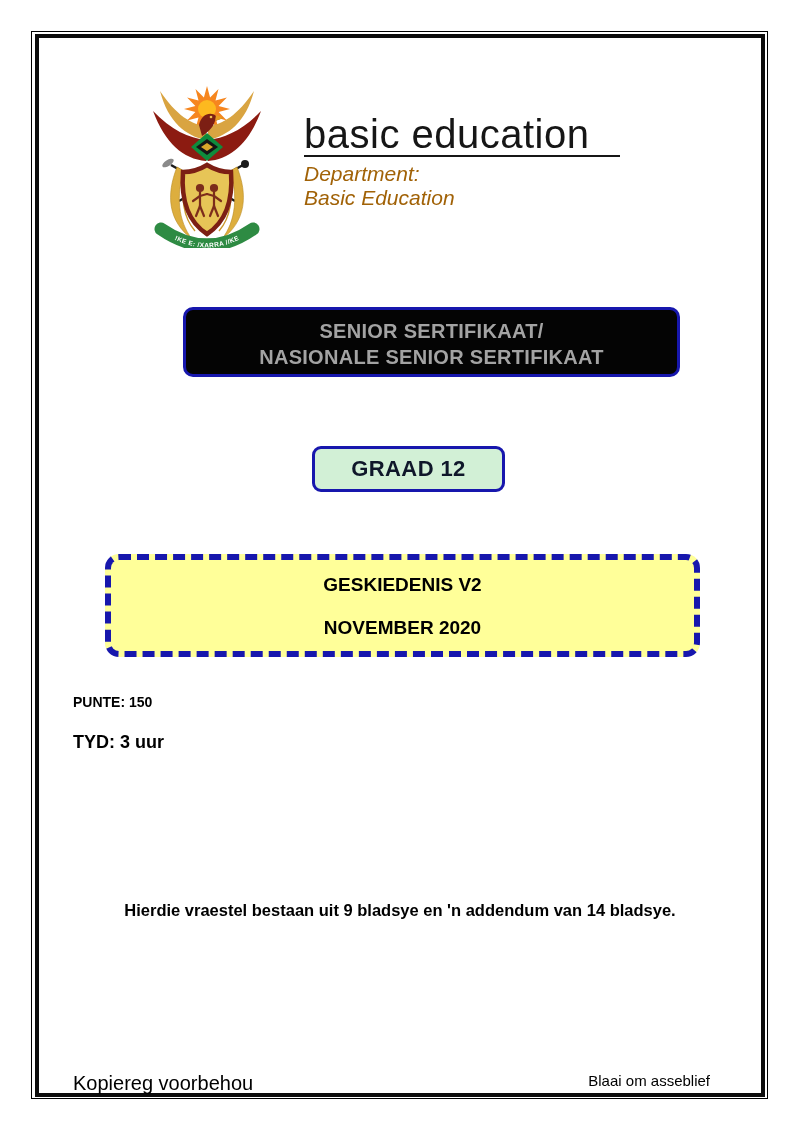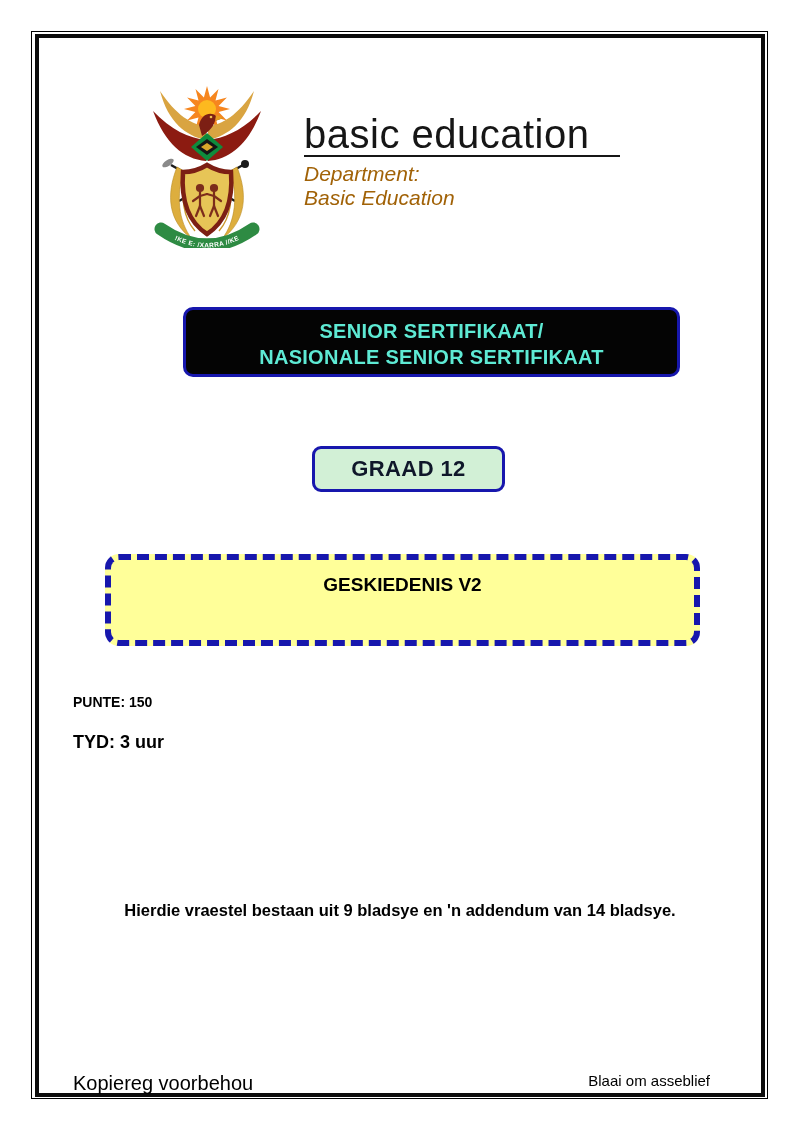--- a/index.html
+++ b/index.html
@@ -20,32 +20,32 @@
   .brand-rule { position:absolute; left:304px; top:155px; width:316px; height:0;
                 border-top:2px solid #161616; }
   .dept { position:absolute; left:304px; top:162px; font-size:21px; line-height:23.5px;
           color:#a16207; white-space:nowrap;font-style:italic; }
   .dept .country { font-weight:bold; }
 
   
   .banner { position:absolute; left:183px; top:307px; width:497px; height:70px;
             box-sizing:border-box; background:#040404; border:3px solid #1717ad;
             border-radius:10px; text-align:center; padding-top:8px; }
-  .banner div { color:#5eead4; font-weight:bold; font-size:20px; line-height:26px;
+  .banner div { color:#a3a3a3; font-weight:bold; font-size:20px; line-height:26px;
                 letter-spacing:0.3px; }
 
   
   .grade { position:absolute; left:312px; top:446px; width:193px; height:46px;
            box-sizing:border-box; background:#d2f0d6; border:3px solid #1717ad;
            border-radius:9px; text-align:center; }
   .grade span { display:inline-block; font-weight:bold; font-size:22px; line-height:40px;
                 color:#0f172a; letter-spacing:0.4px; }
 
   
-  .subject { position:absolute; left:105px; top:554px; width:595px; height:92px;
+  .subject { position:absolute; left:105px; top:554px; width:595px; height:103px;
              box-sizing:border-box; background:#ffff99; border:6px dashed #1717ad;
              border-radius:14px; text-align:center; }
   .subject .title { margin-top:14px; font-weight:bold; font-size:19px; line-height:21px; }
   .subject .session { margin-top:22px; font-weight:bold; font-size:19px; line-height:21px; }
 
   
   .marks { position:absolute; left:73px; top:694px; font-size:14px; font-weight:bold; }
   .time  { position:absolute; left:73px; top:732px; font-size:18px; font-weight:bold; }
 
   
@@ -134,20 +134,21 @@
     <div>SENIOR SERTIFIKAAT/</div>
     <div>NASIONALE SENIOR SERTIFIKAAT</div>
   </div>
 
   <div class="grade">
     <span>GRAAD 12</span>
   </div>
 
   <div class="subject">
     <div class="title">GESKIEDENIS V2</div>
+    <div class="session">NOVEMBER 2020</div>
   </div>
 
   <div class="marks">PUNTE: 150</div>
   <div class="time">TYD: 3 uur</div>
 
   <div class="note">Hierdie vraestel bestaan uit 9 bladsye en 'n addendum van 14 bladsye.</div>
 
   <div class="footer-left">Kopiereg voorbehou</div>
   <div class="footer-right">Blaai om asseblief</div>
 

